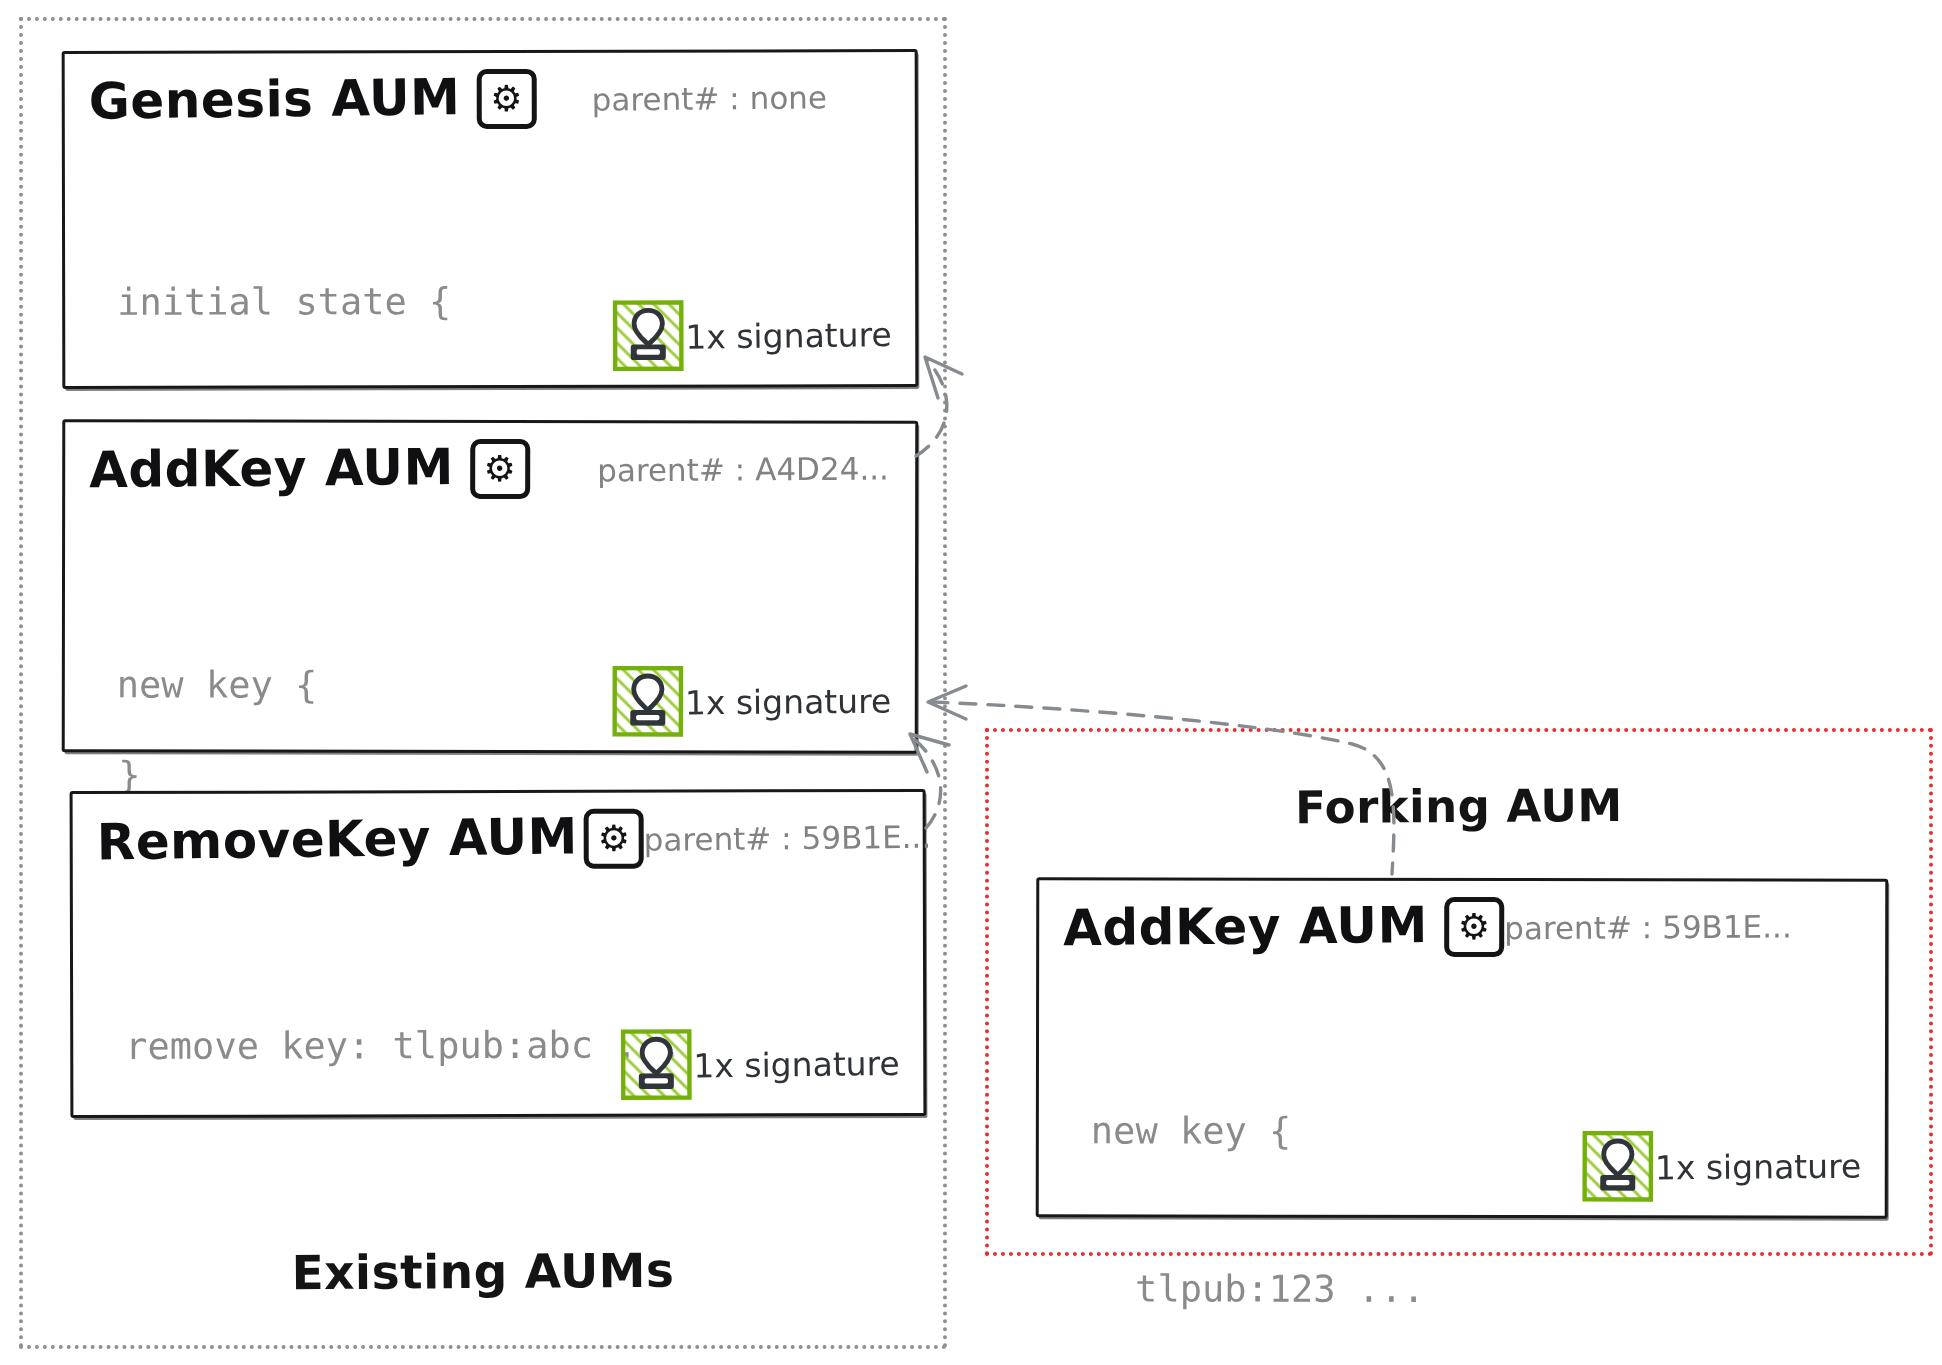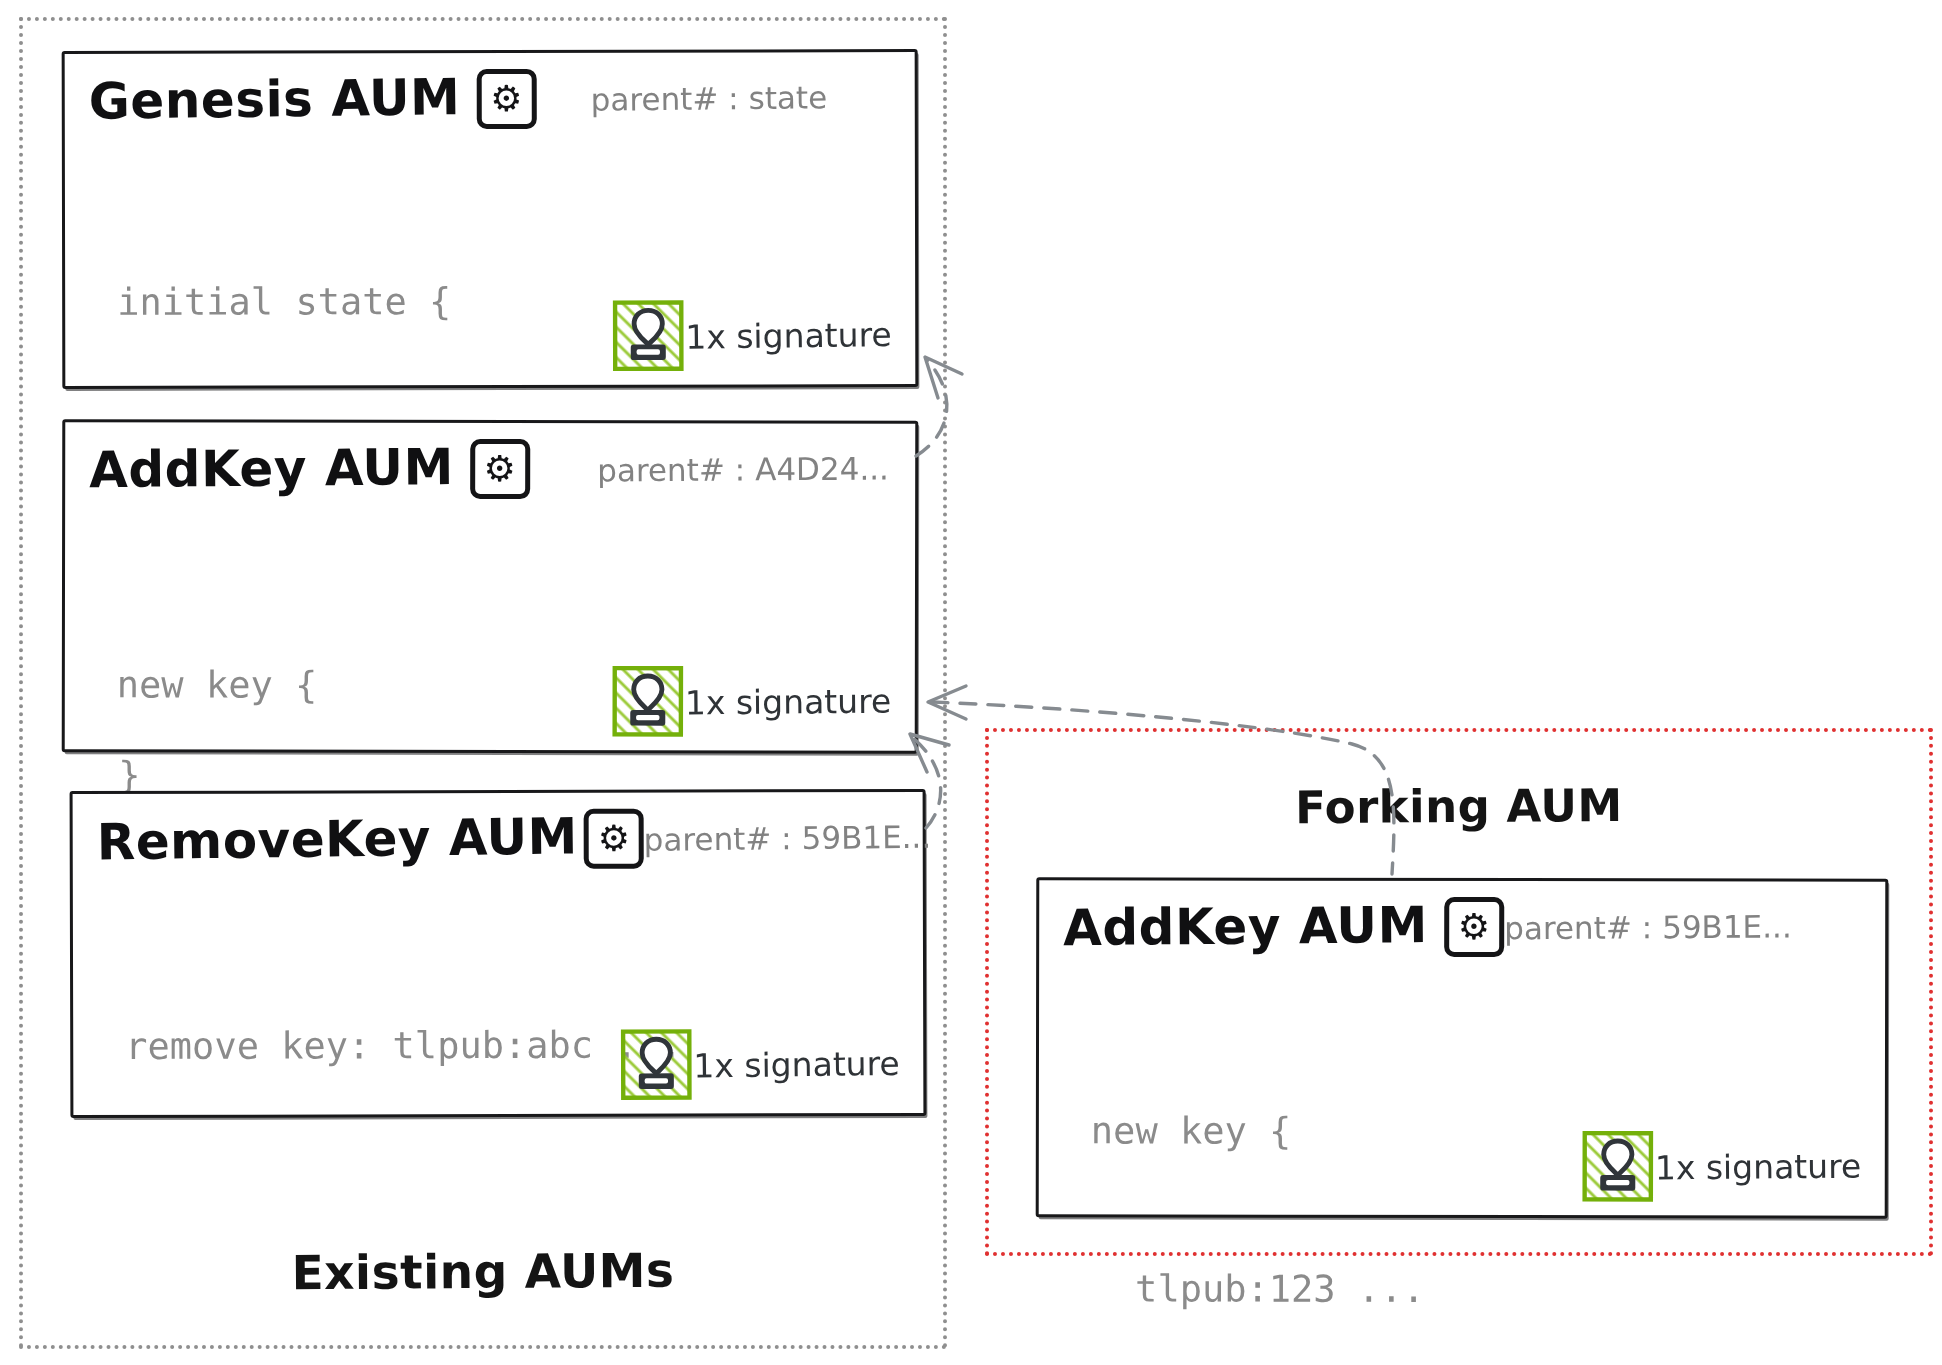--- a/index.html
+++ b/index.html
@@ -66,21 +66,21 @@
   </div>
 
   <div class="box" style="left:62px;top:50px;width:856px;height:338px;transform:rotate(-.12deg);">
     <div class="box-header">
       <span class="box-title">Genesis AUM</span>
       <span class="gear">
           <span class="gear-glyph">⚙</span>
         </span>
       <span class="parent" style="margin-right:62px;">
         <span class="parent-key">parent# :</span>
-        <span class="parent-val">state</span>
+        <span class="parent-val">none</span>
       </span>
     </div>
     <div class="code" style="margin-top:42px;">
       <div class="code-line">initial state {</div>
       <div class="code-line">   trusted keys: [tlpub:abc ... ]</div>
       <div class="code-line">    ...</div>
       <div class="code-line">}</div>
     </div>
     <div class="sig">
       <svg class="stamp" viewBox="0 0 76 76">

